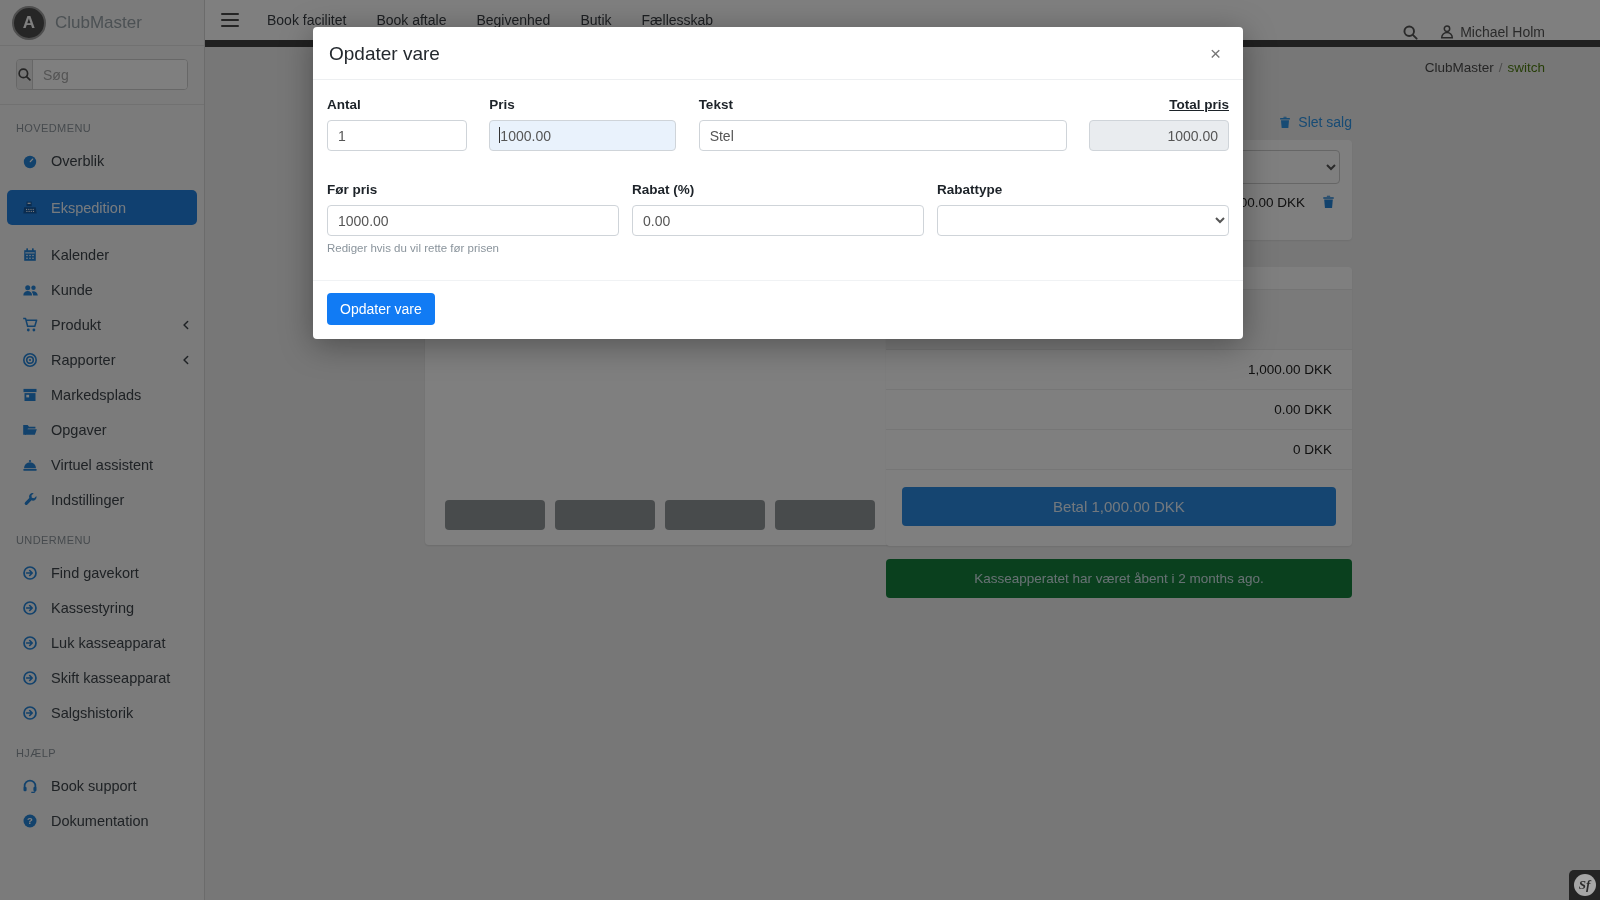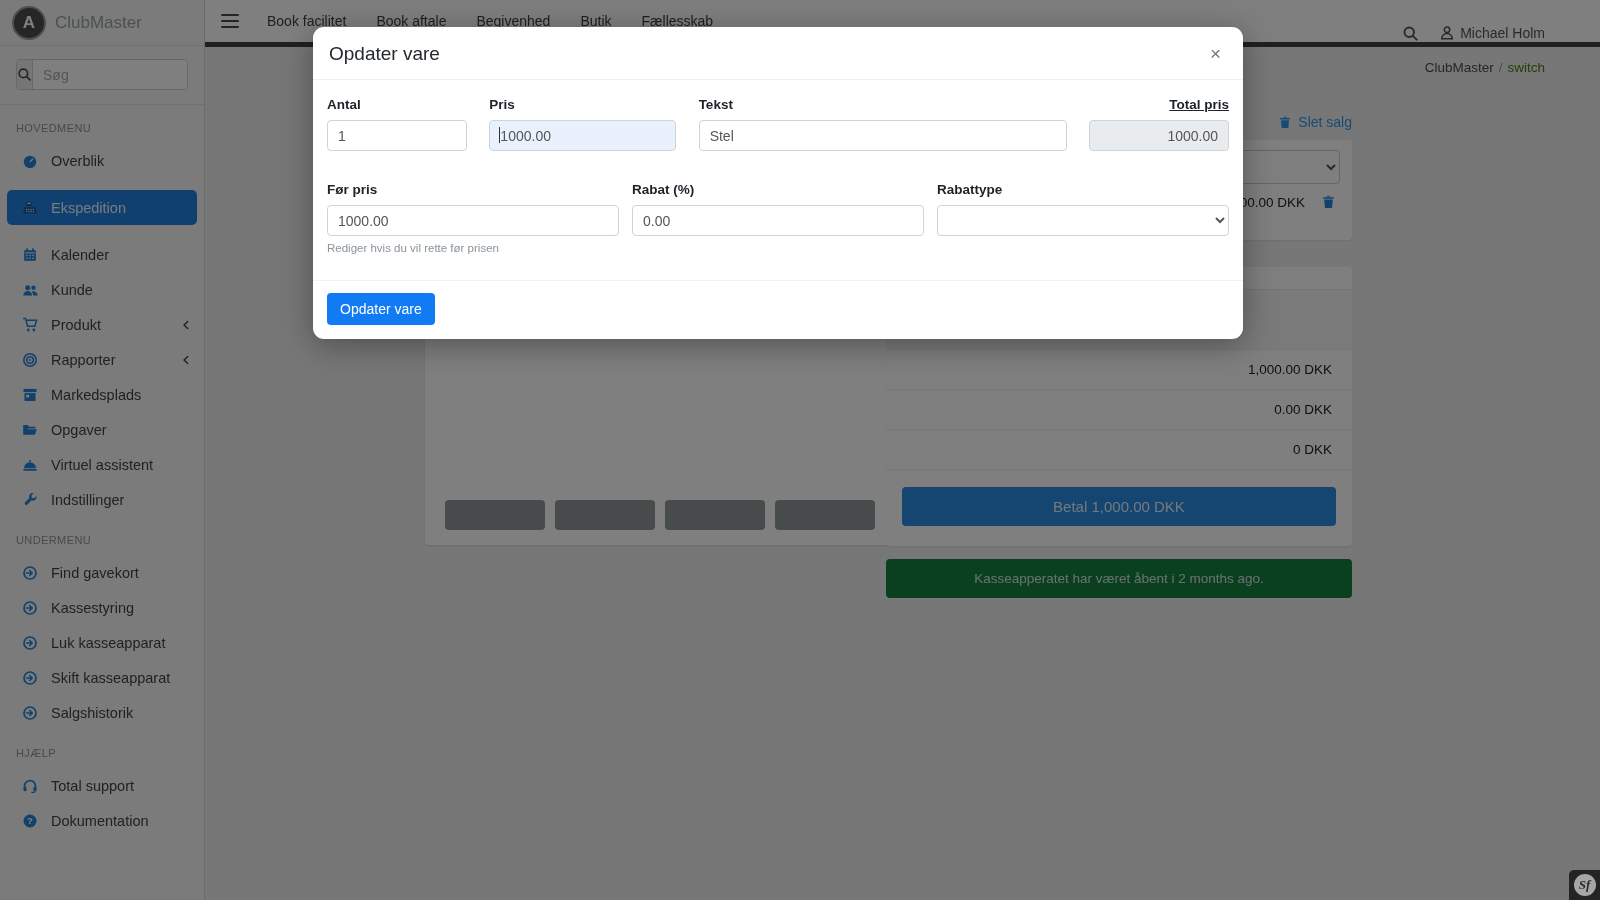--- a/index.html
+++ b/index.html
@@ -19,21 +19,21 @@
   .search-input { border:none; outline:none; flex:1; padding:0 10px; font-size:14px; color:#333; font-family:inherit; background:#fff; }
   .search-input::placeholder { color:#a9a9a9; }
   .sec-label { padding:17px 16px 9px; font-size:11px; color:#8d959c; letter-spacing:.4px; }
   .side-item { display:flex; align-items:center; height:35px; padding:0 12px 0 21px; font-size:14.5px; color:#3e454b; cursor:pointer; }
   .side-item .nav-ic { width:18px; height:16px; margin-right:12px; color:#2584d8; flex:0 0 18px; display:flex; align-items:center; justify-content:center; }
   .side-item.active { background:#2180e0; border-radius:5px; margin:12px 7px; padding-left:14px; color:rgba(255,255,255,.93); }
   .side-item.active .nav-ic { color:#1558a0; }
   .side-item .chev { margin-left:auto; color:#3e454b; display:flex; }
 
   
-  .topbar { position:absolute; left:205px; right:0; top:0; height:47px; background:#fff; border-bottom:5px solid #404040; display:flex; align-items:center; padding:0 55px 0 16px; z-index:10; }
+  .topbar { position:absolute; left:205px; right:0; top:0; height:47px; background:#fff; border-bottom:7px solid #404040; display:flex; align-items:center; padding:0 55px 0 16px; z-index:10; }
   .burger { color:#4a4a4a; margin-right:28px; cursor:pointer; display:flex; }
   .top-nav { display:flex; gap:30px; }
   .top-link { font-size:14px; color:#3a3f44; cursor:pointer; white-space:nowrap; }
   .top-right { margin-left:auto; display:flex; align-items:center; gap:20px; color:#555;margin-top:24px; }
   .top-user { display:flex; align-items:center; gap:5px; font-size:14px; color:#555; cursor:pointer; }
 
   
   .content { position:absolute; left:205px; top:47px; right:0; bottom:0; background:#efefef; }
   .breadcrumb { height:40px; text-align:right; padding:13px 55px 0 0; font-size:13.5px; color:#4a4a4a; }
   .breadcrumb .sep { color:#9a9a9a; margin:0 5px; }
@@ -53,21 +53,21 @@
   .card2 { margin-top:27px; }
   .c2-head { height:23px; border-bottom:1px solid #e8e8e8; }
   .c2-sub { height:60px; background:#f4f4f4; border-bottom:1px solid #e8e8e8; }
   .c2-row { height:40px; border-bottom:1px solid #ececec; display:flex; align-items:center; justify-content:flex-end; padding-right:20px; font-size:13.5px; color:#222; }
   .c2-pay { padding:17px 16px 20px; }
   .betal-btn { width:100%; height:39px; background:#2a8ae2; color:rgba(255,255,255,.88); border:none; border-radius:4px; font-size:15px; font-family:inherit; cursor:pointer; }
   .banner { margin-top:13px; height:39px; background:#15803d; border-radius:4px; display:flex; align-items:center; justify-content:center; color:#cfe3e7; font-size:13.5px; }
 
   
   .overlay { position:fixed; inset:0; background:rgba(0,0,0,.5); z-index:40; }
-  .modal { position:absolute; left:313px; top:27px; width:930px; background:#fff; border-radius:11px; box-shadow:0 6px 32px rgba(0,0,0,.35); z-index:50; }
+  .modal { position:absolute; left:313px; top:27px; width:930px; background:#fff; border-radius:4px; box-shadow:0 6px 32px rgba(0,0,0,.35); z-index:50; }
   .m-head { display:flex; justify-content:space-between; align-items:center; padding:15px 16px 14px; border-bottom:1px solid #edeff1; }
   .m-title { font-size:19px; color:#24292e; }
   .m-close { font-size:19px; color:#777; cursor:pointer; line-height:1; background:none; border:none; padding:2px 6px; }
   .m-body { padding:17px 14px 0; }
   .f-label { font-size:13.5px; font-weight:700; color:#1d2329; margin-bottom:8px; }
   .inp { width:100%; height:31px; border:1px solid #cfd4d9; border-radius:4px; padding:0 10px; font-size:14px; color:#555; font-family:inherit; background:#fff; }
   .row1 { display:flex; justify-content:space-between; margin-bottom:31px; }
   .c-antal { width:15.5%; } .c-pris { width:20.7%; position:relative; } .c-tekst { width:40.8%; } .c-total { width:15.5%; }
   .c-total .f-label { text-align:right;text-decoration:underline; }
   .pris-inp { background:#e9f2fc; }
@@ -348,21 +348,21 @@
   </div>
 
   <div class="sec-label">HJÆLP</div>
 
   <div class="side-item">
     <span class="nav-ic">
         <svg class="ic" width="16" height="16" fill="currentColor">
           <use href="#i-headset"></use>
         </svg>
       </span>
-    <span>Total support</span>
+    <span>Book support</span>
   </div>
   <div class="side-item">
     <span class="nav-ic">
         <svg class="ic" width="16" height="16" fill="currentColor">
           <use href="#i-question"></use>
         </svg>
       </span>
     <span>Dokumentation</span>
   </div>
 </aside>

